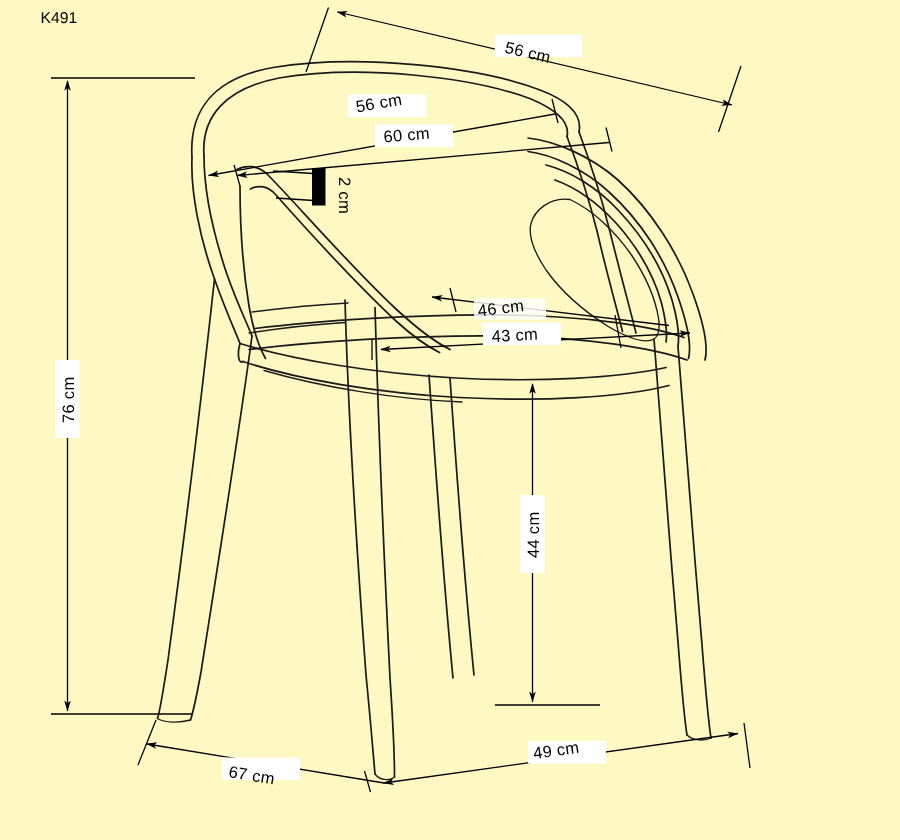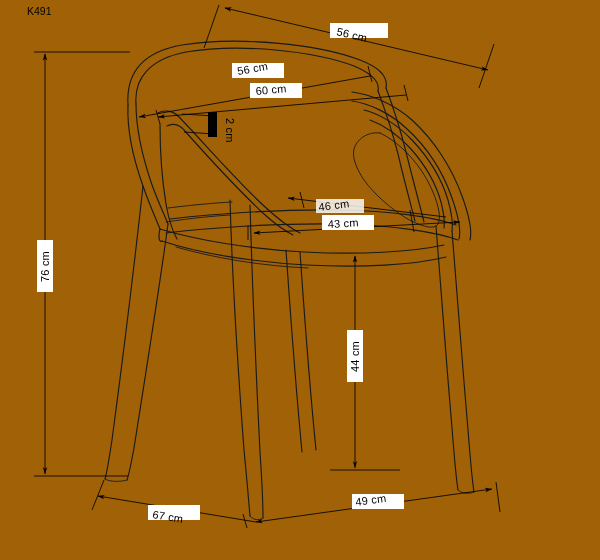--- a/index.html
+++ b/index.html
@@ -10,21 +10,21 @@
   body {
     font-family: "Liberation Sans", sans-serif;
     width: 600px;
     height: 560px;
     overflow: hidden;
   }
   #drawing-root {
     position: relative;
     width: 600px;
     height: 560px;
-    background: #a16207;
+    background: #fef9c3;
   }
   svg.sheet {
     position: absolute;
     top: 0;
     left: 0;
     width: 600px;
     height: 560px;
     display: block;
   }
   .model-line {

